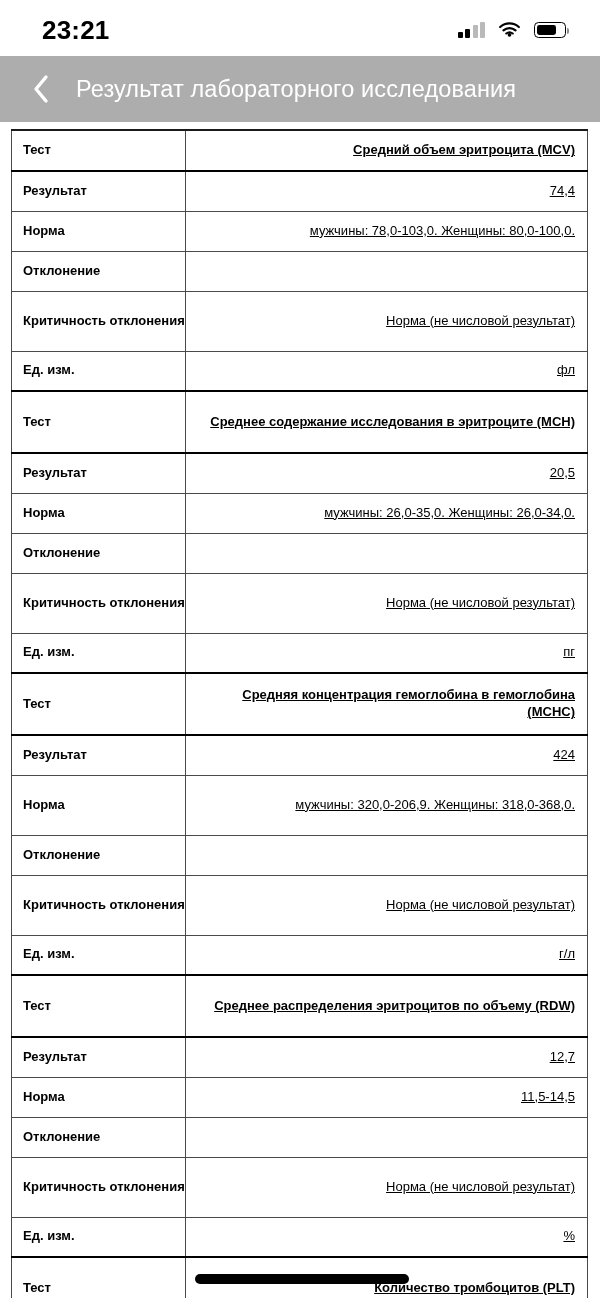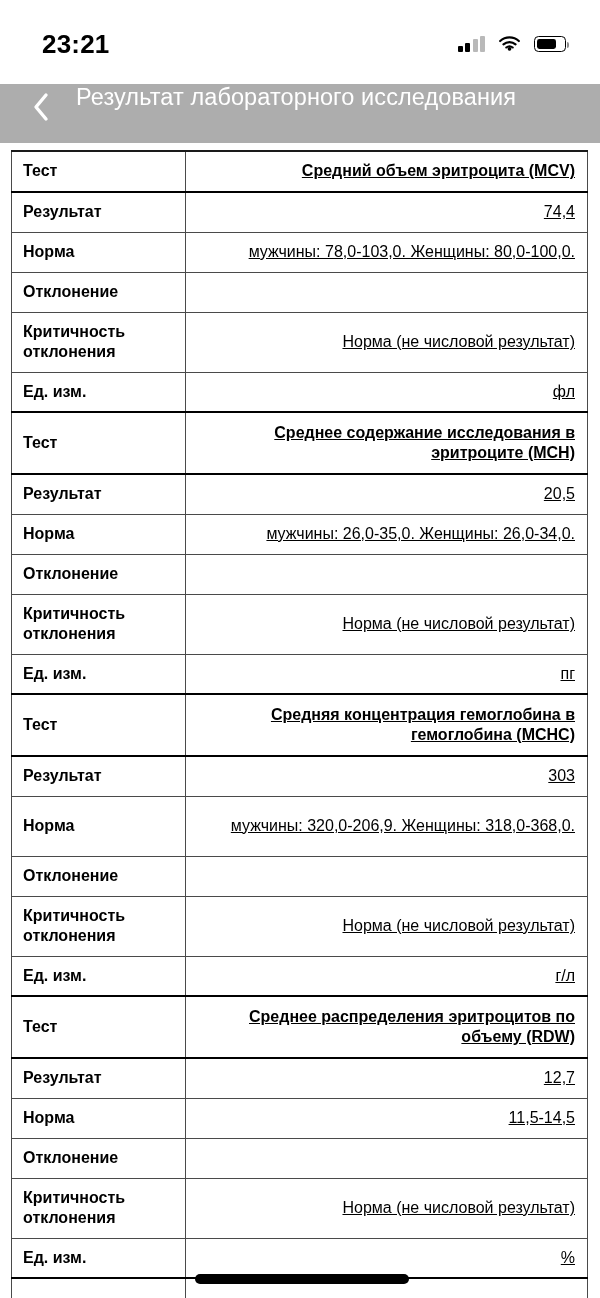--- a/index.html
+++ b/index.html
@@ -17,21 +17,21 @@
     position: relative;
     width: 600px;
     height: 1298px;
     background: #ffffff;
     overflow: hidden;
   }
 
   
   #status-bar {
     position: relative;
-    height: 84px;
+    height: 56px;
     width: 100%;
     background: #ffffff;
     display: flex;
     align-items: center;
     justify-content: space-between;
     padding: 0 34px 0 42px;
   }
   #status-time {
     font-size: 26px;
     font-weight: bold;
@@ -85,25 +85,25 @@
     display: block;
     height: 100%;
     width: 74%;
     background: #000000;
     border-radius: 2.4px;
   }
 
   
   #nav-bar {
     position: relative;
-    height: 59px;
+    height: 66px;
     width: 100%;
     background: #adadad;
     display: flex;
-    align-items: flex-start;
+    align-items: center;
     padding-left: 18px;
   }
   #back-button {
     width: 46px;
     height: 46px;
     display: flex;
     align-items: center;
     justify-content: center;
     flex: 0 0 auto;
     cursor: pointer;
@@ -133,21 +133,21 @@
     table-layout: fixed;
     background: #ffffff;
   }
   table.lab-table col.c-label { width: 174px; }
   table.lab-table col.c-value { width: 402px; }
 
   table.lab-table td {
     border: 1px solid #4a4a4a;
     vertical-align: middle;
     color: #000000;
-    font-size: 16px;
+    font-size: 13px;
     line-height: 1.28;
   }
   td.label-cell {
     padding: 8px 0 8px 11px;
     text-align: left;
     font-weight: 700;
   }
   td.value-cell {
     padding: 8px 12px;
     text-align: right;
@@ -290,21 +290,21 @@
           <td class="label-cell">Ед. изм.</td>
           <td class="value-cell">пг</td>
         </tr>
 
         <tr class="test-row r-test2 block-start">
           <td class="label-cell">Тест</td>
           <td class="value-cell">Средняя концентрация гемоглобина в гемоглобина (MCHC)</td>
         </tr>
         <tr class="r-std">
           <td class="label-cell">Результат</td>
-          <td class="value-cell">303</td>
+          <td class="value-cell">424</td>
         </tr>
         <tr class="r-tall">
           <td class="label-cell">Норма</td>
           <td class="value-cell">мужчины: 320,0-206,9. Женщины: 318,0-368,0.</td>
         </tr>
         <tr class="r-std">
           <td class="label-cell">Отклонение</td>
           <td class="value-cell"></td>
         </tr>
         <tr class="r-tall">

